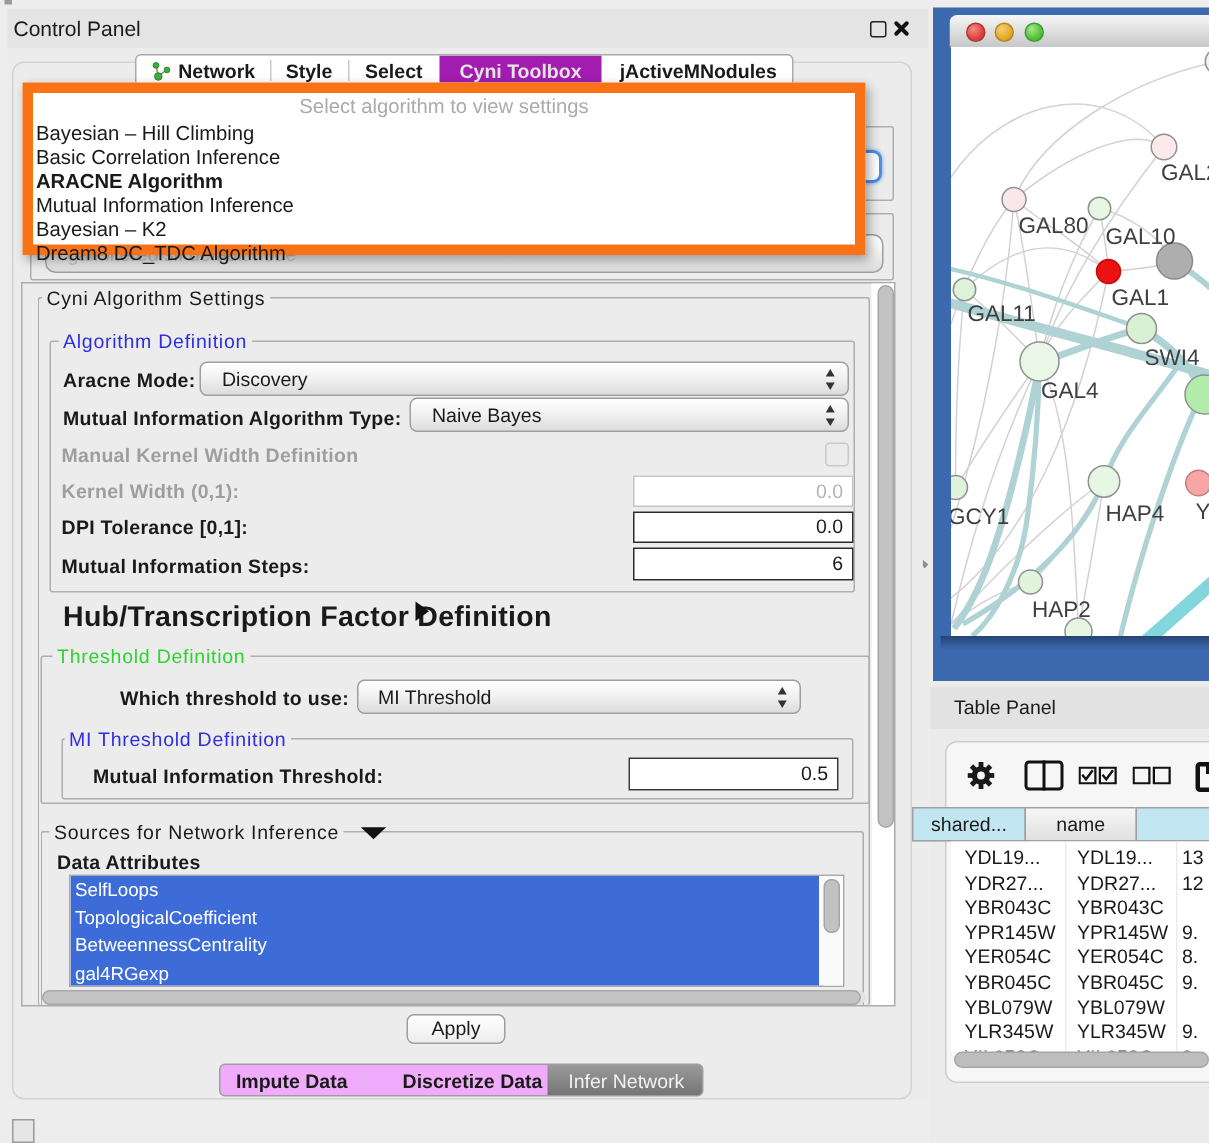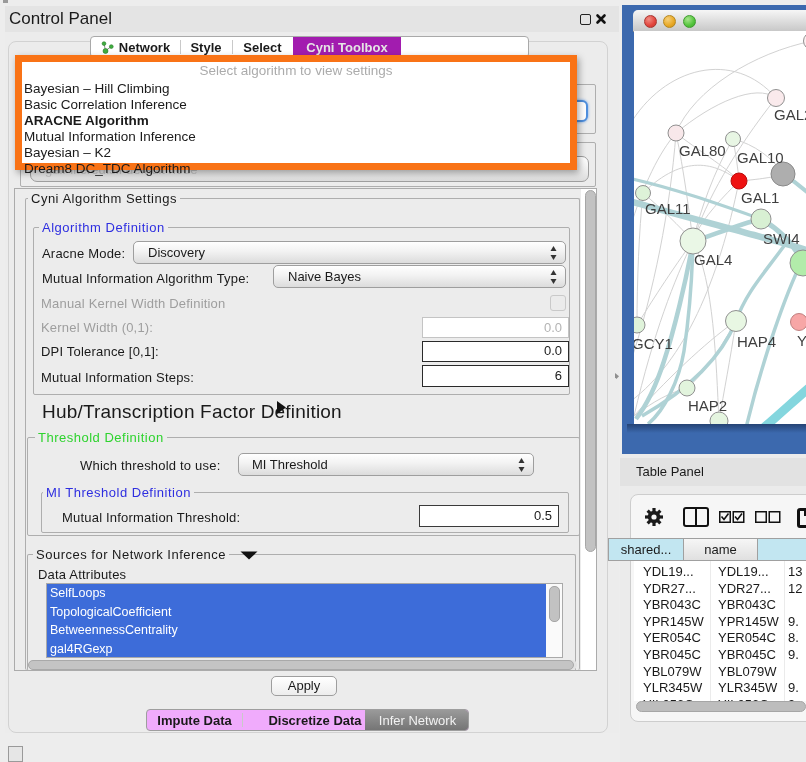--- a/index.html
+++ b/index.html
@@ -1,59 +1,60 @@
 <!DOCTYPE html>
 <html><head>
 <meta charset="utf-8">
 <style>
 html,body{margin:0;padding:0;}
 body{width:806px;height:762px;position:relative;overflow:hidden;background:#ededed;
      font-family:"Liberation Sans",sans-serif;color:#1a1a1a;}
 .abs{position:absolute;}
-.lbl{position:absolute;font-weight:normal;font-size:13px;letter-spacing:0.2px;white-space:nowrap;}
+.lbl{position:absolute;font-weight:bold;font-size:13px;letter-spacing:0.2px;white-space:nowrap;}
 .gtitle{position:absolute;font-size:13px;letter-spacing:0.5px;background:#ececec;padding:0 3px;white-space:nowrap;}
 .group{position:absolute;border:1px solid #aeaeae;border-radius:2px;}
 .combo{position:absolute;border:1px solid #9e9e9e;border-radius:5px;
   background:linear-gradient(#ffffff,#f2f2f2 45%,#dcdcdc);
   font-size:13px;line-height:22px;padding-left:14px;box-sizing:border-box;}
 .carrow{position:absolute;right:8px;top:4px;width:7px;height:14px;}
 .field{position:absolute;background:#fff;box-sizing:border-box;font-size:13px;
   text-align:right;padding-right:6px;}
 .tseg{position:absolute;top:0;bottom:0;display:flex;align-items:center;justify-content:center;
   font-weight:bold;font-size:13px;color:#1a1a1a;}
 </style>
 </head>
 <body>
 
 <div class="abs" style="left:3px;top:0;width:5px;height:3px;background:#9a9a9a;"></div>
 
 <div class="abs" style="left:5px;top:6px;width:614px;height:727px;background:#ececec;"></div>
 
 <div class="abs" style="left:5px;top:6px;width:614px;height:26px;background:#e4e4e4;"></div>
-<div class="abs" style="left:9px;top:6px;height:26px;line-height:26px;font-size:17px;">Control Panel</div>
+<div class="abs" style="left:9px;top:6px;height:26px;line-height:26px;font-size:14px;">Control Panel</div>
 <div class="abs" style="left:580px;top:14px;width:9px;height:9px;border:1.6px solid #222;border-radius:2px;"></div>
 <svg class="abs" style="left:595px;top:13px" width="12" height="12" viewBox="0 0 12 12">
  <path d="M2.5 2.5 L9.5 9.5 M9.5 2.5 L2.5 9.5" stroke="#111" stroke-width="2.6" stroke-linecap="round"></path>
 </svg>
 
 <div class="abs" style="left:8px;top:41px;width:600px;height:692px;border:1px solid #d2d2d2;border-radius:8px;background:#ececec;box-sizing:border-box;"></div>
 
 <div class="abs" style="left:90px;top:36px;width:439px;height:22px;background:#fff;border:1px solid #a9a9a9;border-radius:4px;box-sizing:border-box;overflow:hidden;">
   <div class="tseg" style="left:0;width:89px;">
     <svg width="13" height="13" viewBox="0 0 13 13" style="margin-right:5px;">
       <path d="M3.2 3 L4.4 9.8 M4.4 9.8 L10 5.8" stroke="#8a8a8a" stroke-width="1"></path>
       <circle cx="3" cy="2.6" r="1.9" fill="#3fae3f" stroke="#2d7d2d" stroke-width="0.6"></circle>
       <circle cx="4.5" cy="10" r="2.5" fill="#3fae3f" stroke="#2d7d2d" stroke-width="0.6"></circle>
       <circle cx="10.3" cy="5.6" r="1.9" fill="#3fae3f" stroke="#2d7d2d" stroke-width="0.6"></circle>
     </svg>Network</div>
   <div class="abs" style="left:88.5px;top:3px;bottom:3px;width:1px;background:#c9c9c9;"></div>
   <div class="tseg" style="left:89px;width:52px;">Style</div>
   <div class="abs" style="left:141px;top:3px;bottom:3px;width:1px;background:#c9c9c9;"></div>
   <div class="tseg" style="left:141px;width:61px;">Select</div>
   <div class="tseg" style="left:202px;width:108px;background:#a21caf;color:#e5e5e5;">Cyni Toolbox</div>
+  <div class="tseg" style="left:310px;width:129px;">jActiveMNodules</div>
 </div>
 
 <div class="group" style="left:20px;top:84px;width:574px;height:48px;"></div>
 <div class="abs" style="left:29px;top:100px;width:559px;height:22px;border:2px solid #4f8fdd;border-radius:6px;background:#fff;box-shadow:0 0 3px #6aa2e8;box-sizing:border-box;"></div>
 <div class="group" style="left:20px;top:142px;width:574px;height:43px;"></div>
 <div class="combo" style="left:30px;top:156px;width:559px;height:26px;line-height:26px;border-radius:7px;color:#c4c4c4;">galFiltered.sif default node</div>
 
 <div class="abs" style="left:14px;top:188px;width:583px;height:483px;border:1px solid #ababab;box-sizing:border-box;background:#ececec;"></div>
 
 <div class="abs" style="left:581px;top:189px;width:15px;height:481px;background:#fff;"></div>

